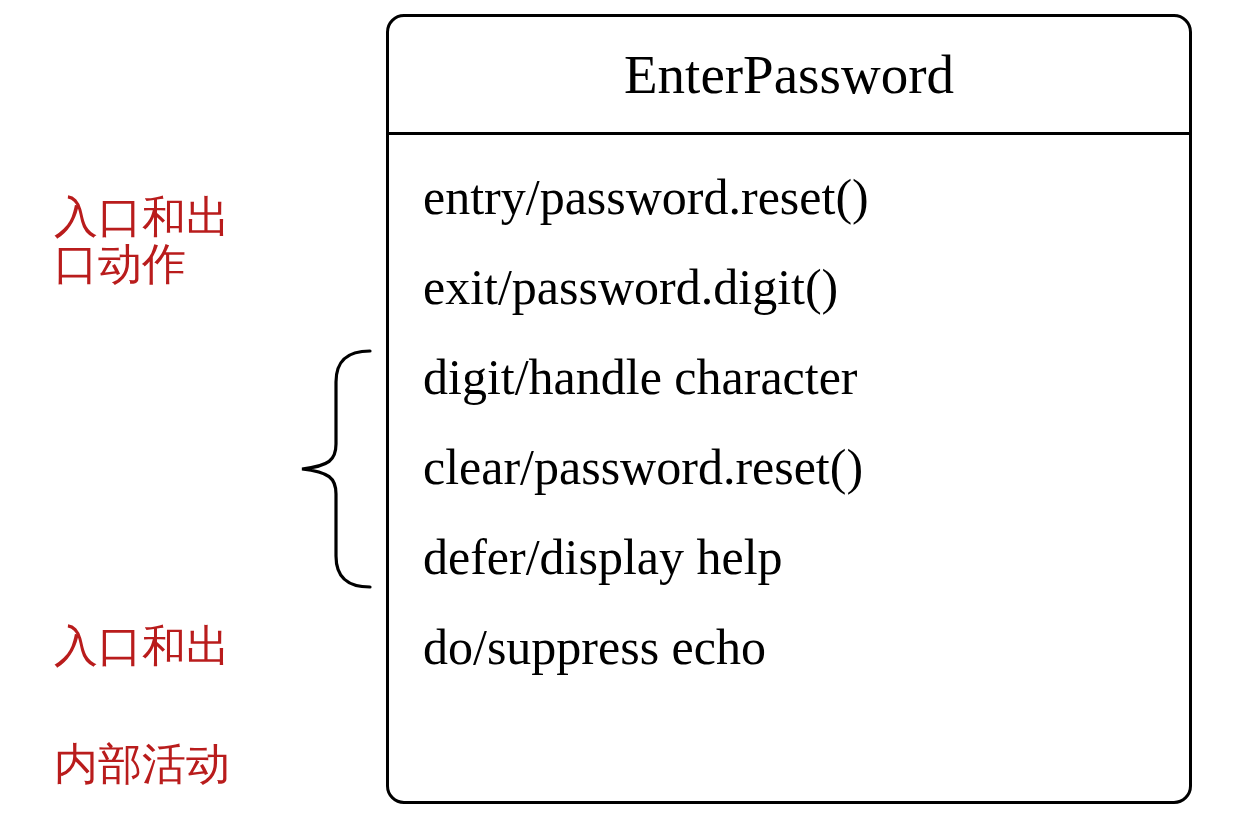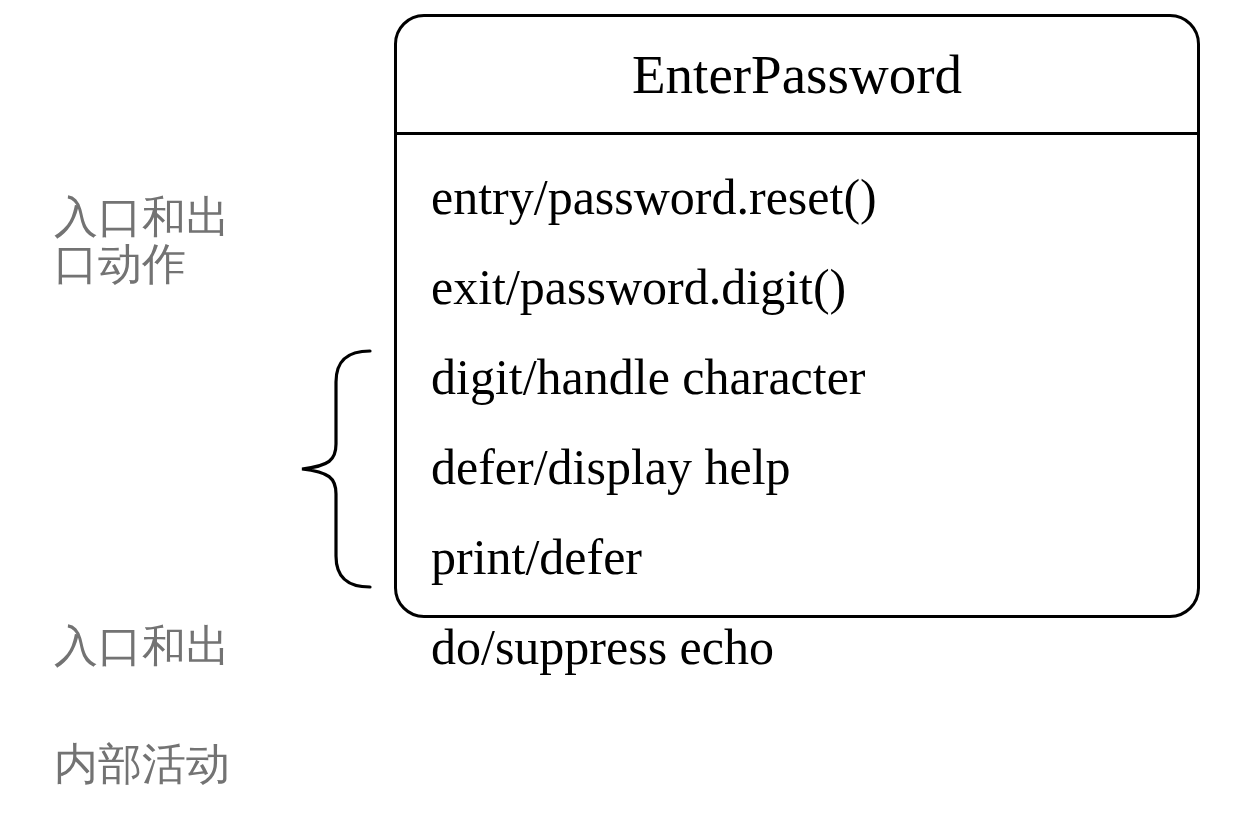--- a/index.html
+++ b/index.html
@@ -14,30 +14,29 @@
     width: 1255px; height: 832px;
     background: #ffffff;
     overflow: hidden;
   }
   .side-label {
     position: absolute;
     left: 54px;
     font-size: 44px;
     line-height: 47px;
     white-space: nowrap;
-    color: #737373;
+    color: #b91c1c;
   }
   .state-box {
     position: absolute;
     left: 386px; top: 14px;
-    width: 806px; height: 604px;
+    width: 806px; height: 790px;
     border: 3px solid #000000;
-    border-radius: 30px;
+    border-radius: 18px;
     background: #ffffff;
-    margin-left: 8px;
   }
   .state-title {
     height: 115px;
     display: flex;
     align-items: center;
     justify-content: center;
     font-size: 55px;
   }
   .divider {
     height: 3px;
@@ -81,19 +80,19 @@
 
   <div class="state-box">
     <div class="state-title">EnterPassword</div>
 
     <div class="divider"></div>
 
     <div class="state-body">
       <div class="behavior-line">entry/password.reset()</div>
       <div class="behavior-line">exit/password.digit()</div>
       <div class="behavior-line">digit/handle character</div>
+      <div class="behavior-line">clear/password.reset()</div>
       <div class="behavior-line">defer/display help</div>
-      <div class="behavior-line">print/defer</div>
       <div class="behavior-line">do/suppress echo</div>
     </div>
   </div>
 
 </div>
 
 </body></html>

